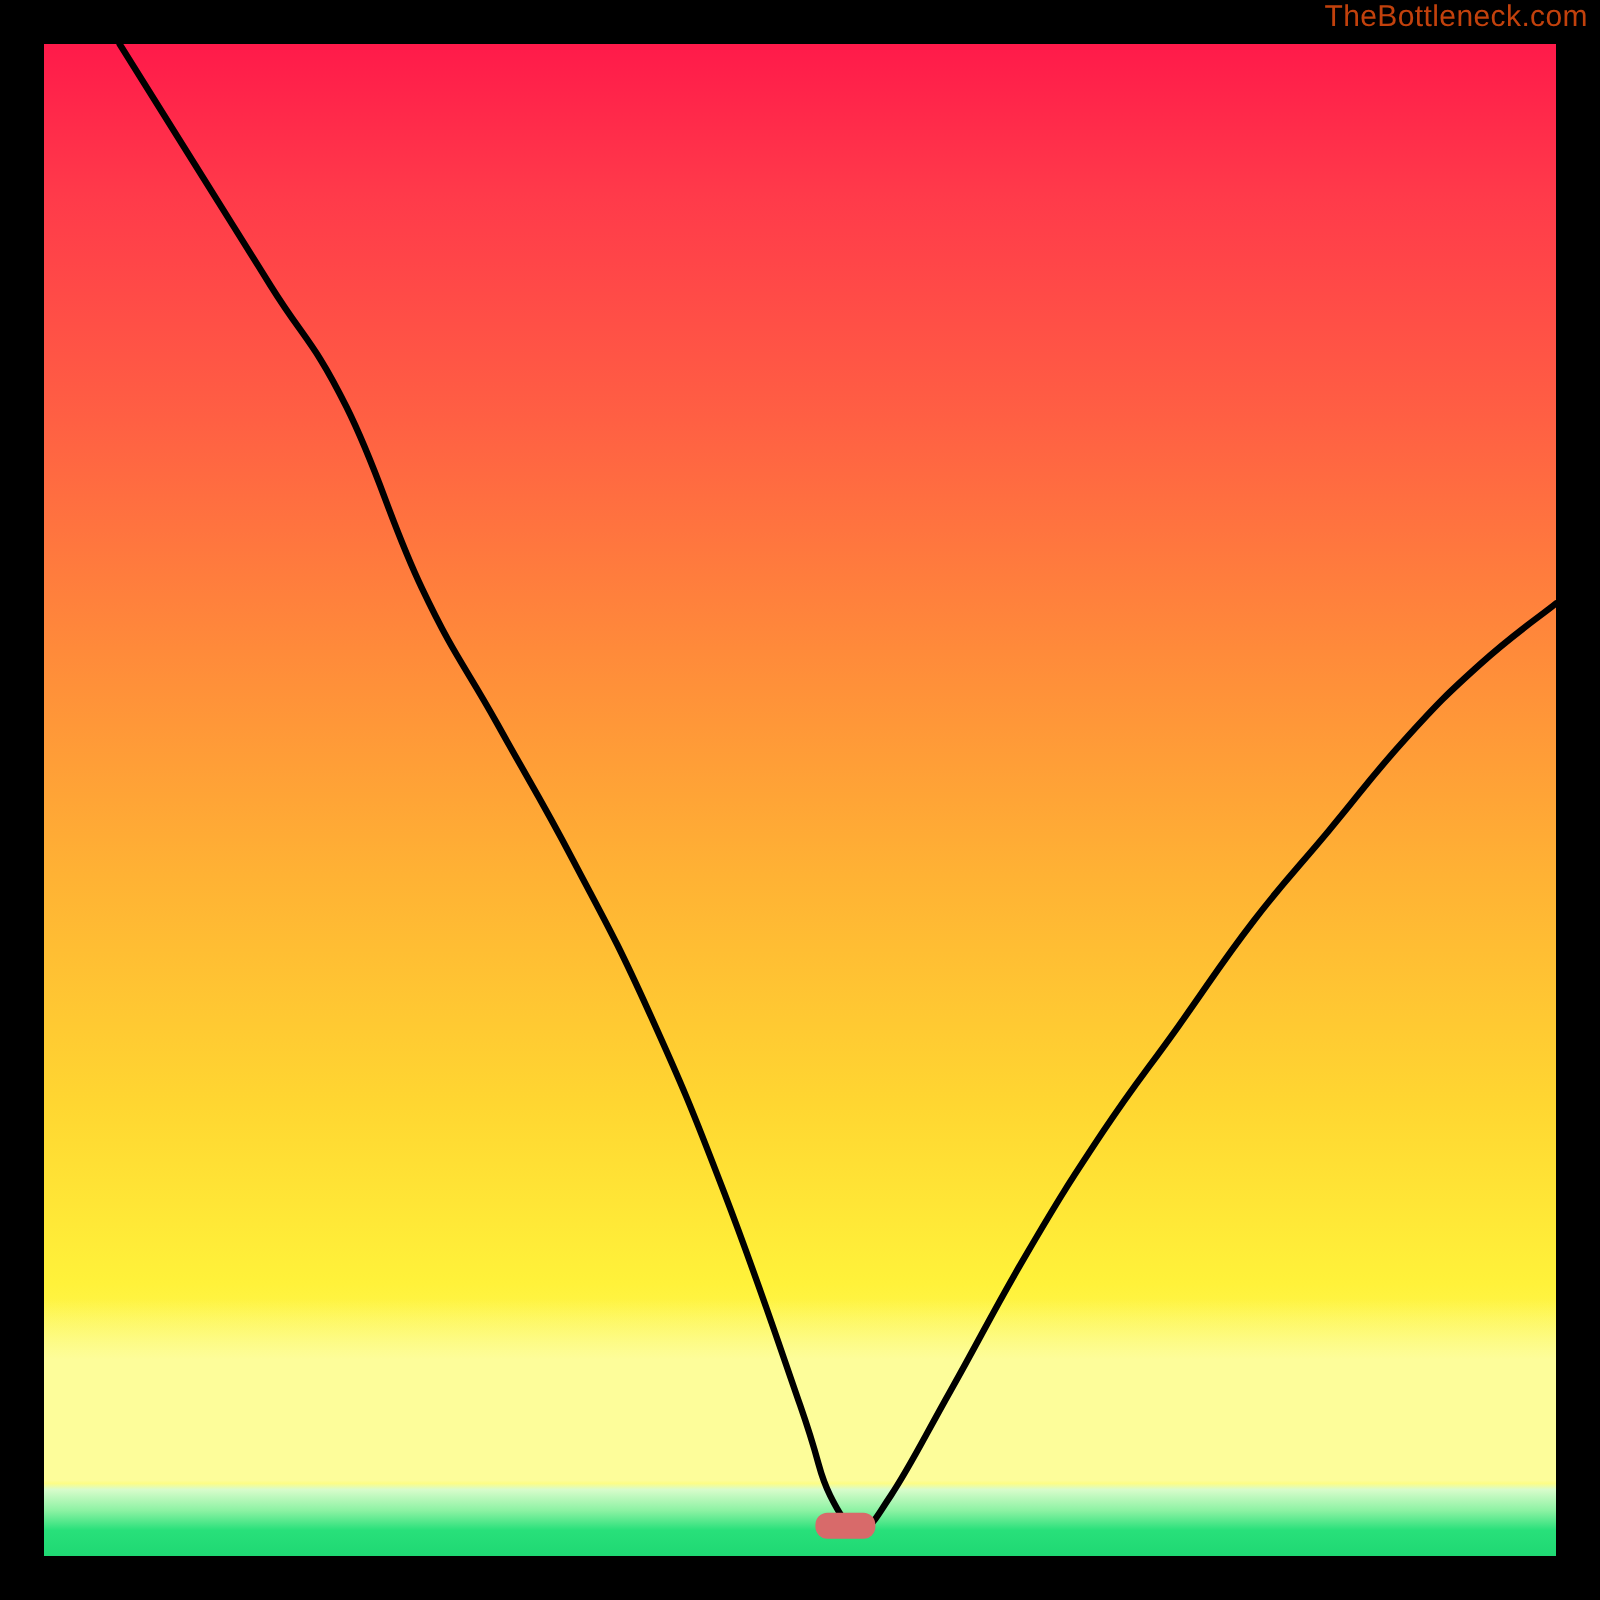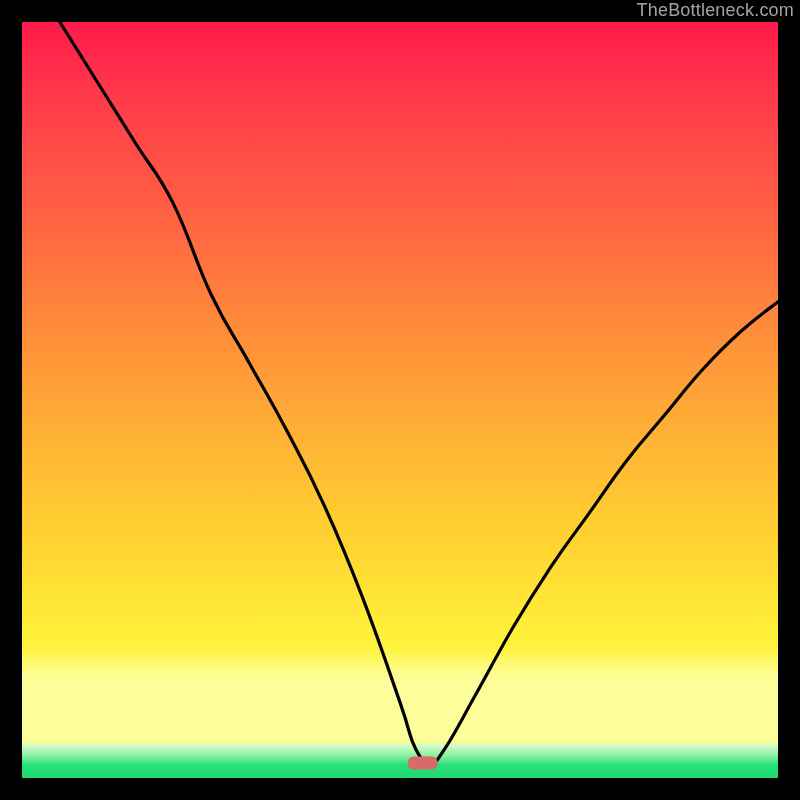--- a/index.html
+++ b/index.html
@@ -77,22 +77,22 @@
     stroke-linecap: round;
   }
   .marker {
     fill: #d86a6a;
     stroke: none;
   }
   .attribution {
     position: absolute;
     top: 0px;
     right: 6px;
-    color: #a3a3a3;
-    font-size: 18px;
+    color: #c2410c;
+    font-size: 15px;
     font-weight: 500;
     letter-spacing: 0.2px;
     user-select: none;
   }
 </style>
 </head>
 <body>
 
 <div class="frame">
 

